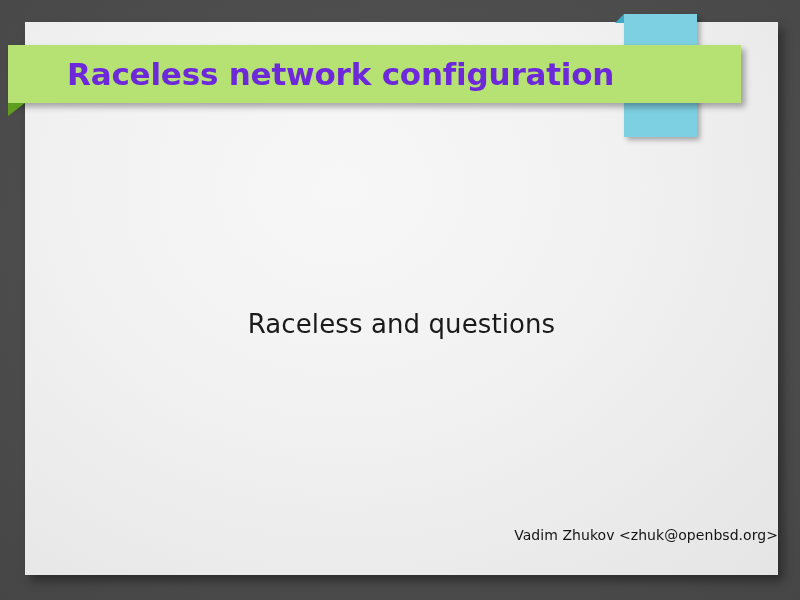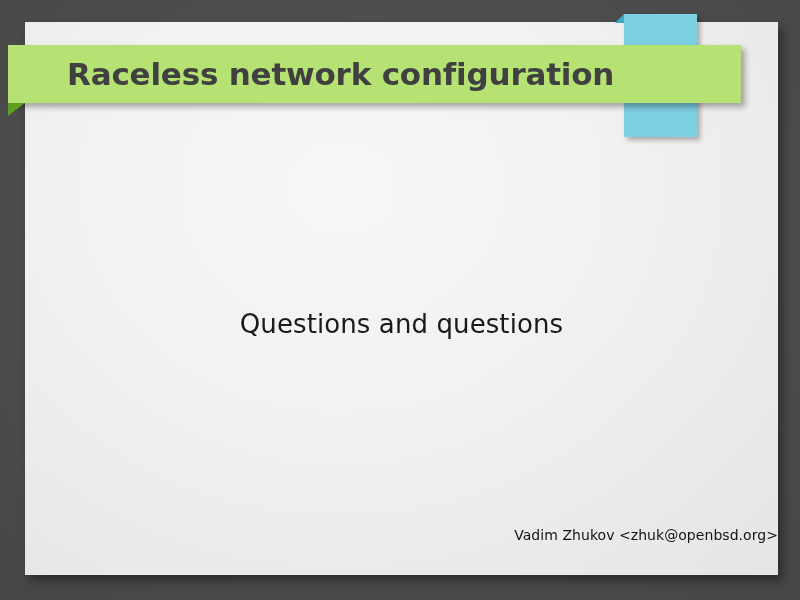--- a/index.html
+++ b/index.html
@@ -82,21 +82,21 @@
     height: 0;
     border-left: 17px solid #5f9e1f;
     border-bottom: 13px solid transparent;
     z-index: -1;
   }
 
   #title-text {
     margin-left: 59px;   
     font-size: 31px;
     font-weight: 600;
-    color: #404040;
+    color: #6d28d9;
     letter-spacing: -0.2px;
     white-space: nowrap;
     line-height: 1;
   }
 
   
   #slide-body {
     position: absolute;
     left: 0;
     top: 110px;
@@ -136,21 +136,21 @@
   <div id="slide">
 
     <div id="cyan-ribbon"></div>
 
     <div id="title-ribbon">
       <span id="title-text">Raceless network configuration</span>
     </div>
 
     <div id="slide-body">
 
-      <div id="headline">Questions and questions</div>
+      <div id="headline">Raceless and questions</div>
 
       <div id="byline">Vadim Zhukov &lt;zhuk@openbsd.org&gt;</div>
 
     </div>
 
   </div>
 
 </div>
 
 </body></html>

